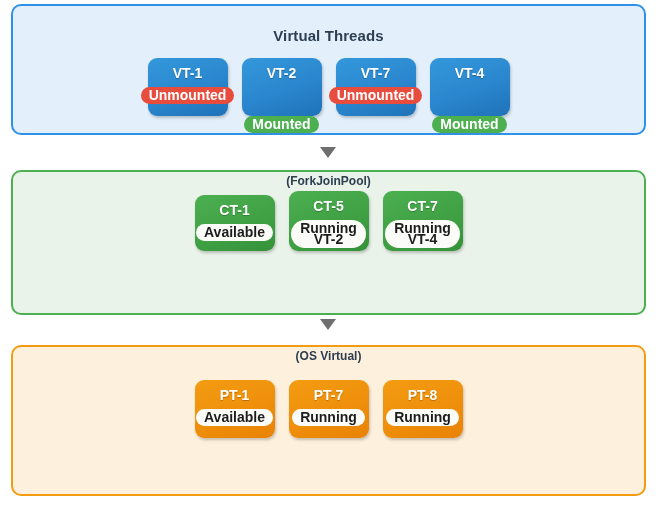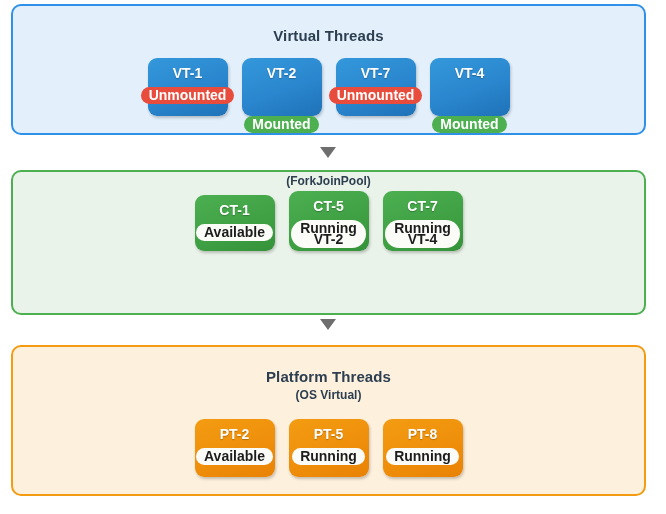--- a/index.html
+++ b/index.html
@@ -219,32 +219,31 @@
           <span>VT-4</span>
         </div>
       </div>
 
     </div>
   </div>
 
   <div class="arrow" id="arrow-2"></div>
 
   <div class="section" id="sec-platform">
-    <div class="section-title">Platform Threads</div>
     <div class="section-subtitle">(OS Virtual)</div>
 
     <div class="card-row">
 
       <div class="card pt">
-        <div class="card-label">PT-2</div>
+        <div class="card-label">PT-1</div>
         <div class="badge state-light">Available</div>
       </div>
 
       <div class="card pt">
-        <div class="card-label">PT-5</div>
+        <div class="card-label">PT-7</div>
         <div class="badge state-light">Running</div>
       </div>
 
       <div class="card pt">
         <div class="card-label">PT-8</div>
         <div class="badge state-light">Running</div>
       </div>
 
     </div>
   </div>

